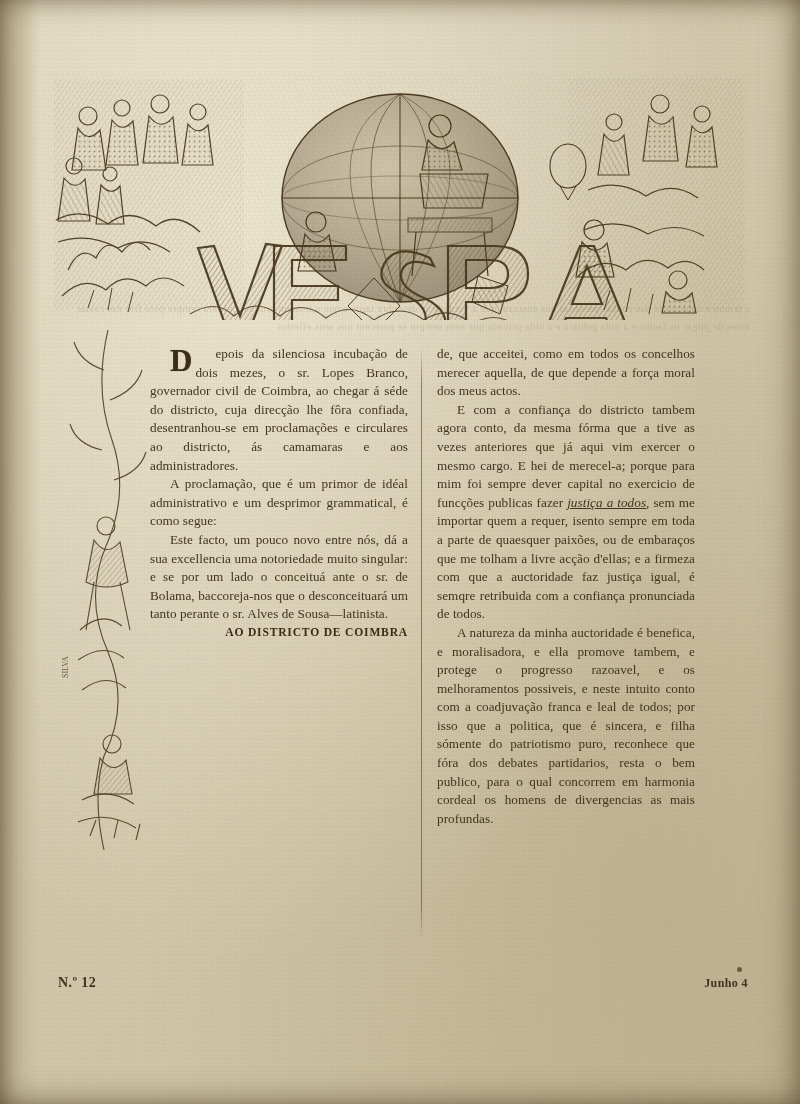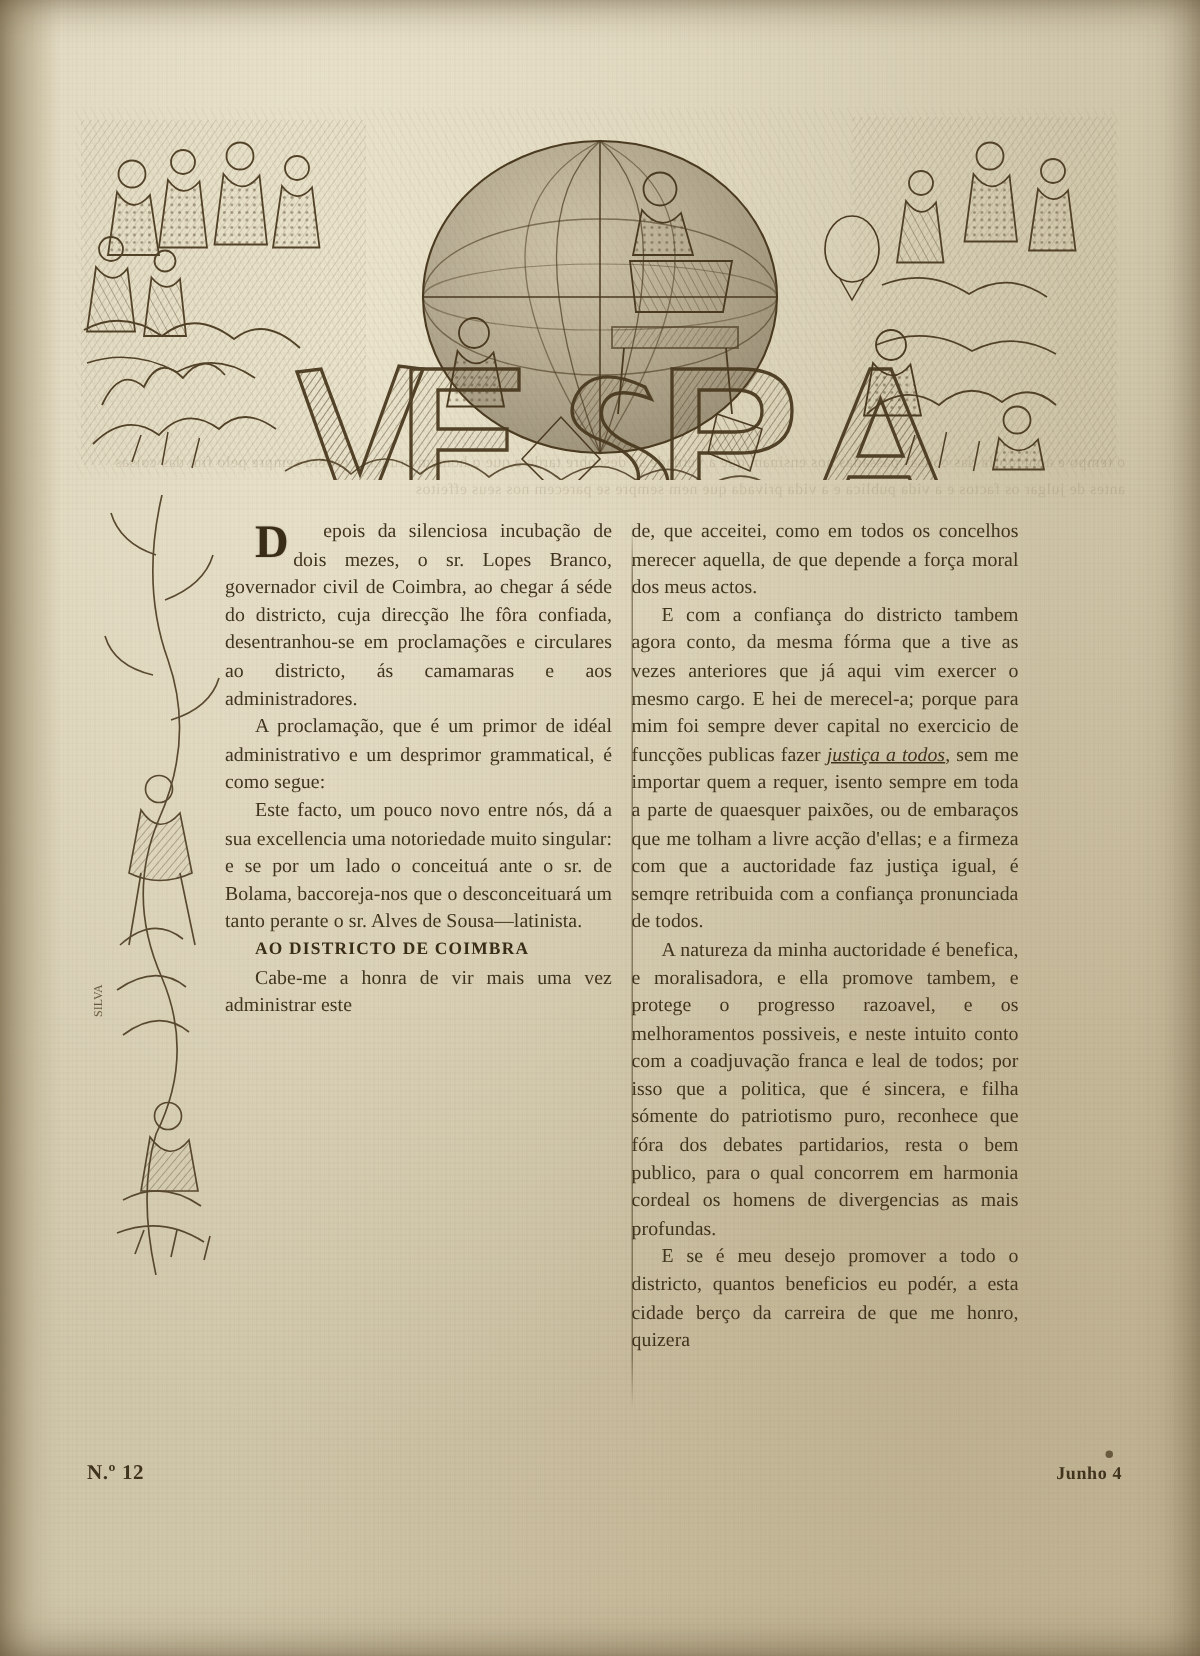--- a/index.html
+++ b/index.html
@@ -92,21 +92,21 @@
     width: 258px;
     font-size: 13.2px;
     line-height: 18.6px;
     text-align: justify;
     text-justify: inter-word;
     color: #40341f;
     font-family: "Liberation Serif", serif;
     letter-spacing: .05px;
   }
   .col.left { padding-right: 13px; }
-  .col.right { padding-left: 0; }
+  .col.right { padding-left: 16px; }
   .col p { margin: 0 0 0 0; text-indent: 20px; }
   .col p.noindent { text-indent: 0; }
   .rule-v {
     position: absolute;
     left: 271px;
     top: 2px;
     width: 1px;
     height: 592px;
     background: linear-gradient(180deg, rgba(70,55,30,0), rgba(70,55,30,0.55) 6%, rgba(70,55,30,0.55) 94%, rgba(70,55,30,0));
   }
@@ -117,21 +117,21 @@
     float: left;
     font-family: "Liberation Serif", serif;
     font-size: 31px;
     line-height: 27px;
     font-weight: 700;
     margin: 2px 3px 0 0;
     color: #3a2d18;
     text-shadow: 0 0 1px rgba(60,45,20,.4);
   }
   .subhead {
-    text-align: left;
+    text-align: right;
     font-size: 11.6px;
     letter-spacing: .8px;
     font-variant: small-caps;
     font-weight: 700;
     margin: 13px 0 9px 0;
     text-indent: 0;
     color: #3a2d18;
   }
   .full-width-tail {
     position: absolute;
@@ -359,28 +359,26 @@
   </div>
 
   <div class="content">
     <div class="rule-v"></div>
 
     <div class="col left">
       <p class="dropcap-para"><span class="dropcap">D</span><span>epois da silenciosa incubação de dois mezes, o sr. Lopes Branco, governador civil de Coimbra, ao chegar á séde do districto, cuja direcção lhe fôra confiada, desentranhou-se em proclamações e circulares ao districto, ás camamaras e aos administradores.</span></p>
       <p>A proclamação, que é um primor de idéal administrativo e um desprimor grammatical, é como segue:</p>
       <p>Este facto, um pouco novo entre nós, dá a sua excellencia uma notoriedade muito singular: e se por um lado o conceituá ante o sr. de Bolama, baccoreja-nos que o desconceituará um tanto perante o sr. Alves de Sousa—latinista.</p>
       <p class="subhead">AO DISTRICTO DE COIMBRA</p>
-      <p>Cabe-me a honra de vir mais uma vez administrar este</p>
     </div>
 
     <div class="col right">
       <p class="noindent">de, que acceitei, como em todos os concelhos merecer aquella, de que depende a força moral dos meus actos.</p>
       <p>E com a confiança do districto tambem agora conto, da mesma fórma que a tive as vezes anteriores que já aqui vim exercer o mesmo cargo. E hei de merecel-a; porque para mim foi sempre dever capital no exercicio de funcções publicas fazer <em>justiça a todos</em>, sem me importar quem a requer, isento sempre em toda a parte de quaesquer paixões, ou de embaraços que me tolham a livre acção d'ellas; e a firmeza com que a auctoridade faz justiça igual, é semqre retribuida com a confiança pronunciada de todos.</p>
       <p>A natureza da minha auctoridade é benefica, e moralisadora, e ella promove tambem, e protege o progresso razoavel, e os melhoramentos possiveis, e neste intuito conto com a coadjuvação franca e leal de todos; por isso que a politica, que é sincera, e filha sómente do patriotismo puro, reconhece que fóra dos debates partidarios, resta o bem publico, para o qual concorrem em harmonia cordeal os homens de divergencias as mais profundas.</p>
-      <p>E se é meu desejo promover a todo o districto, quantos beneficios eu podér, a esta cidade berço da carreira de que me honro, quizera</p>
     </div>
   </div>
 
 
   <div class="footer-rule"></div>
   <div class="footer">
     <div class="issue-no">N.º 12</div>
     <div class="issue-date">Junho 4</div>
   </div>
 

